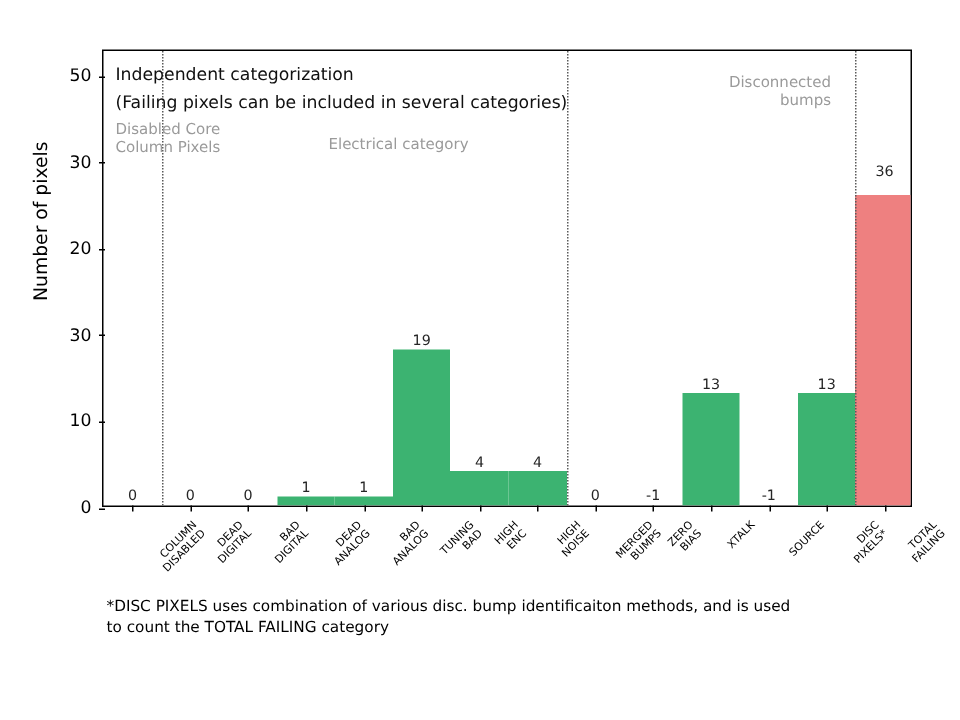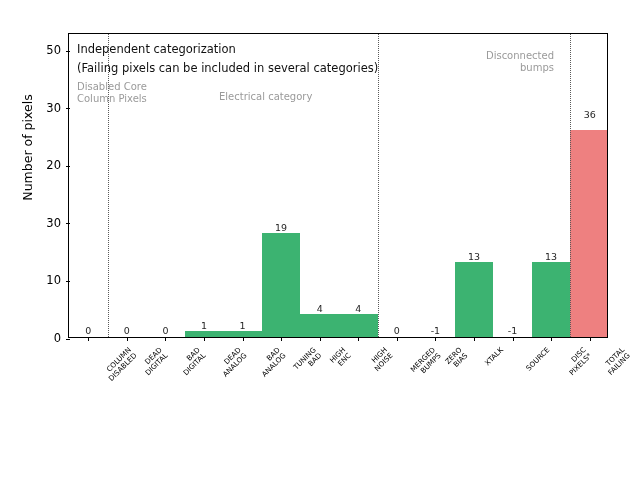--- a/index.html
+++ b/index.html
@@ -232,20 +232,24 @@
       <div class="x-tick-mark" style="left: 250.714px;"></div>
       <div class="x-tick-mark" style="left: 289.286px;"></div>
       <div class="x-tick-mark" style="left: 327.857px;"></div>
       <div class="x-tick-mark" style="left: 366.429px;"></div>
       <div class="x-tick-mark" style="left: 405px;"></div>
       <div class="x-tick-mark" style="left: 443.571px;"></div>
       <div class="x-tick-mark" style="left: 482.143px;"></div>
       <div class="x-tick-mark" style="left: 520.714px;"></div>
     </div>
 
+  <div id="footnote">
+    <div>*DISC PIXELS uses combination of various disc. bump identificaiton methods, and is used</div>
+    <div>to count the TOTAL FAILING category</div>
+  </div>
 
 <div class="x-tick-label" style="left: 91.2857px; top: 346px;">COLUMN
 DISABLED</div>
     <div class="x-tick-label" style="left: 129.857px; top: 346px;">DEAD
 DIGITAL</div>
     <div class="x-tick-label" style="left: 168.429px; top: 346px;">BAD
 DIGITAL</div>
     <div class="x-tick-label" style="left: 207px; top: 346px;">DEAD
 ANALOG</div>
     <div class="x-tick-label" style="left: 245.571px; top: 346px;">BAD

